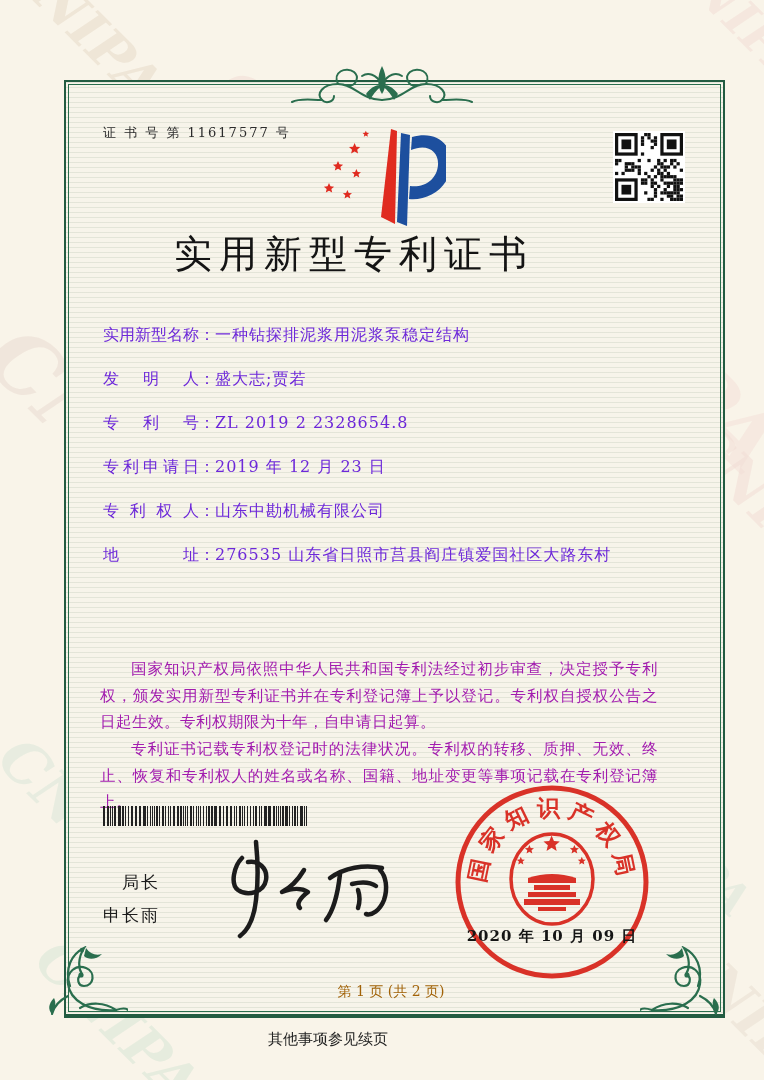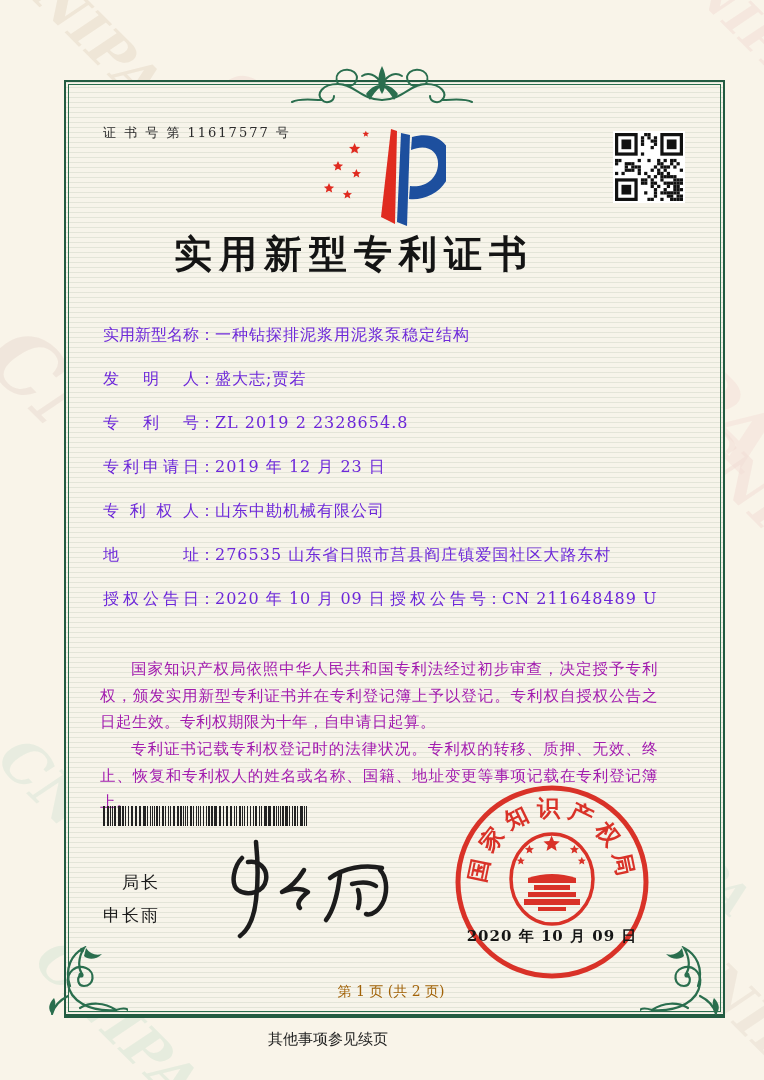--- a/index.html
+++ b/index.html
@@ -27,21 +27,21 @@
   }
   .frame::after{
     content:"";position:absolute;inset:2px;border:1px solid #2a6e4e;pointer-events:none;
   }
   .abs{position:absolute;z-index:2;}
   .cert-no{left:103px;top:124px;font-size:13px;letter-spacing:2px;color:#2b2b2b;}
   .logo{left:320px;top:124px;}
   .qr{left:613px;top:131px;width:68px;height:68px;background:#fff;padding:2px;}
   .title{
     left:0;top:229px;width:708px;text-align:center;
-    font-size:38px;font-weight:bold;letter-spacing:7px;color:#141414;
+    font-size:38px;font-weight:normal;letter-spacing:7px;color:#141414;
   }
   .fields{left:103px;top:324px;display:flex;flex-direction:column;gap:22px;
     font-size:16px;color:#6d28d9;}
   .frow{line-height:22px;white-space:nowrap;position:relative;width:556px;}
   .flabel{display:inline-block;width:96px;text-align:justify;text-align-last:justify;vertical-align:top;}
   .fval{letter-spacing:1px;}
   .fgroup2{position:absolute;left:287px;top:0;white-space:nowrap;}
   .paras{left:100px;top:622px;width:558px;font-size:15.5px;line-height:1.72;
     text-align:justify;letter-spacing:.5px;color:#a21caf;margin-top:34px;}
   .paras p{margin:0;text-indent:2em;}
@@ -276,26 +276,20 @@
     </div>
     <div class="frow">
       <span class="flabel">专利申请日</span><span>：</span><span class="fval">2019 年 12 月 23 日</span>
     </div>
     <div class="frow">
       <span class="flabel">专利权人</span><span>：</span><span class="fval">山东中勘机械有限公司</span>
     </div>
     <div class="frow">
       <span class="flabel">地址</span><span>：</span><span class="fval">276535 山东省日照市莒县阎庄镇爱国社区大路东村</span>
     </div>
-    <div class="frow">
-      <span class="flabel">授权公告日</span><span>：</span><span class="fval">2020 年 10 月 09 日</span>
-      <span class="fgroup2">
-        <span class="flabel">授权公告号</span><span>：</span><span class="fval">CN 211648489 U</span>
-      </span>
-    </div>
   </div>
 
   <div class="abs paras">
     <p>国家知识产权局依照中华人民共和国专利法经过初步审查，决定授予专利权，颁发实用新型专利证书并在专利登记簿上予以登记。专利权自授权公告之日起生效。专利权期限为十年，自申请日起算。</p>
     <p>专利证书记载专利权登记时的法律状况。专利权的转移、质押、无效、终止、恢复和专利权人的姓名或名称、国籍、地址变更等事项记载在专利登记簿上。</p>
   </div>
 
   <svg class="abs barcode" id="barcode-svg" viewBox="0 0 208 20" preserveAspectRatio="none">
       <rect x="0" y="0" width="2" height="20" fill="#222"></rect>
       <rect x="4" y="0" width="2" height="20" fill="#222"></rect>

